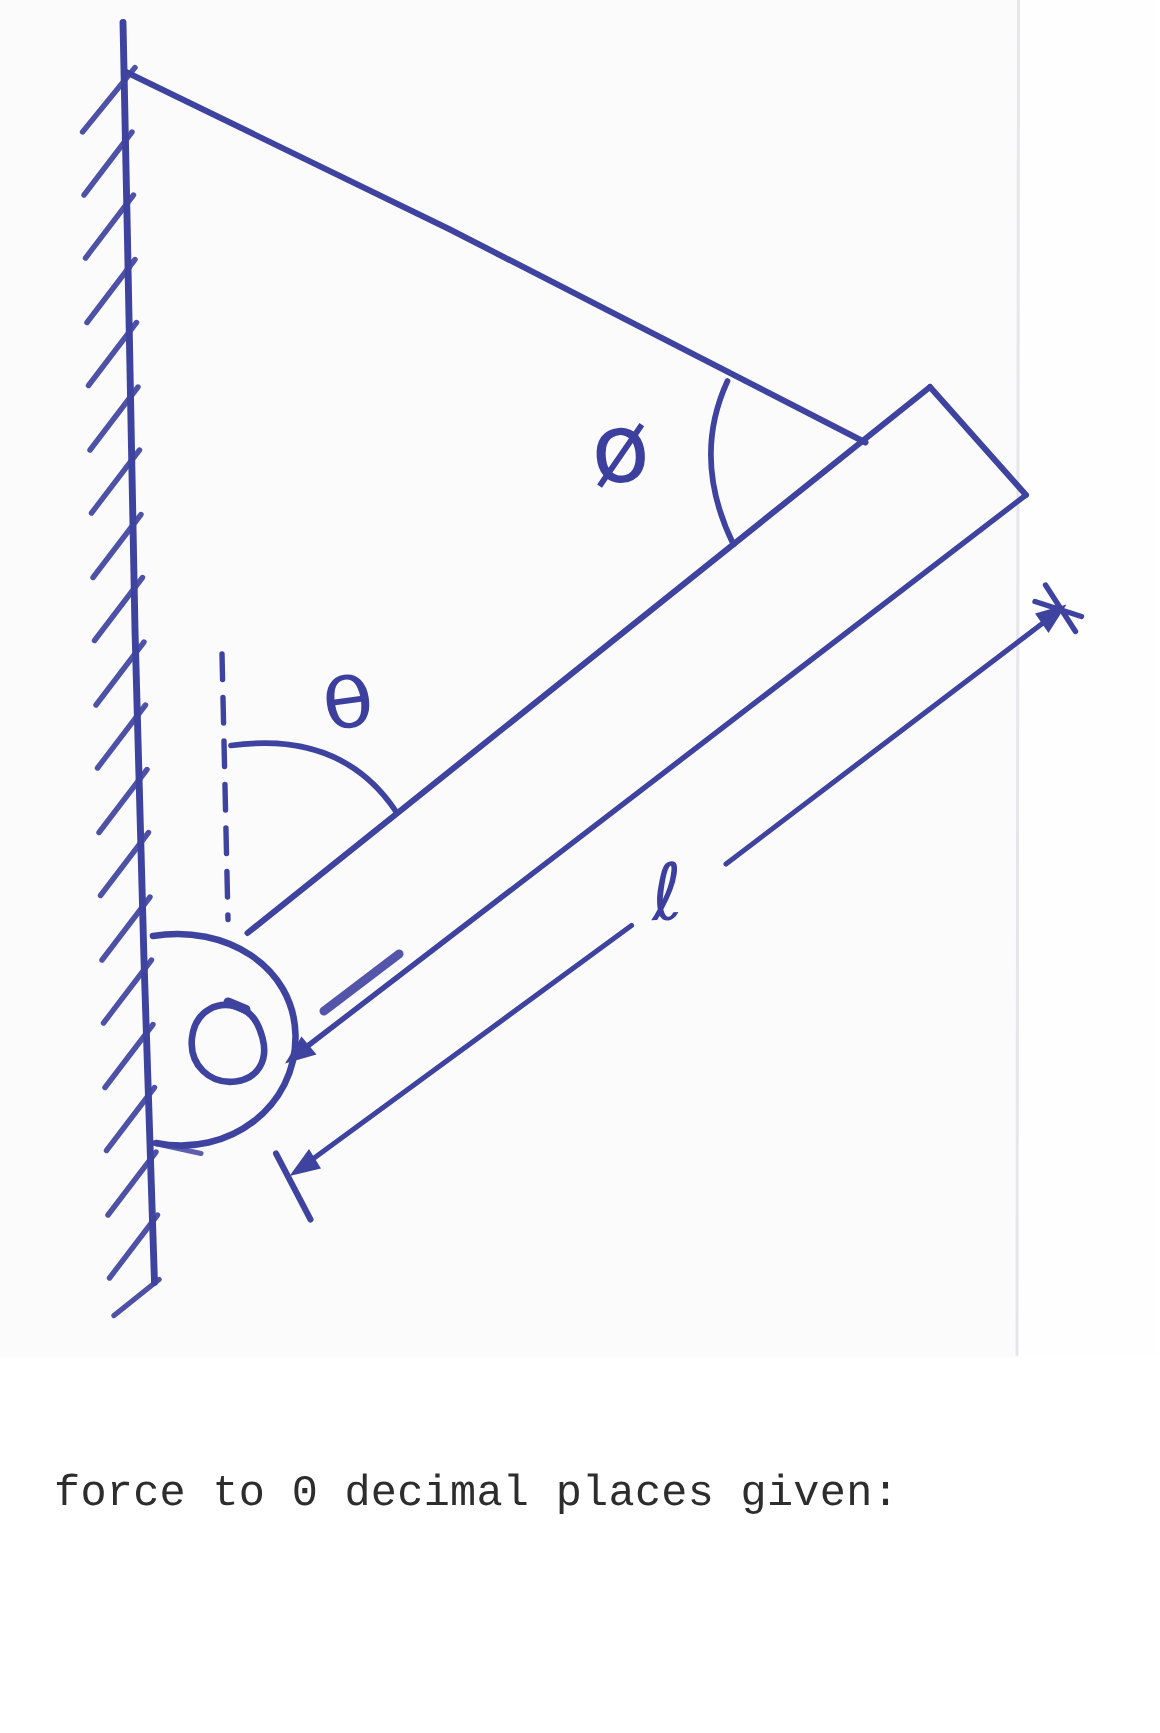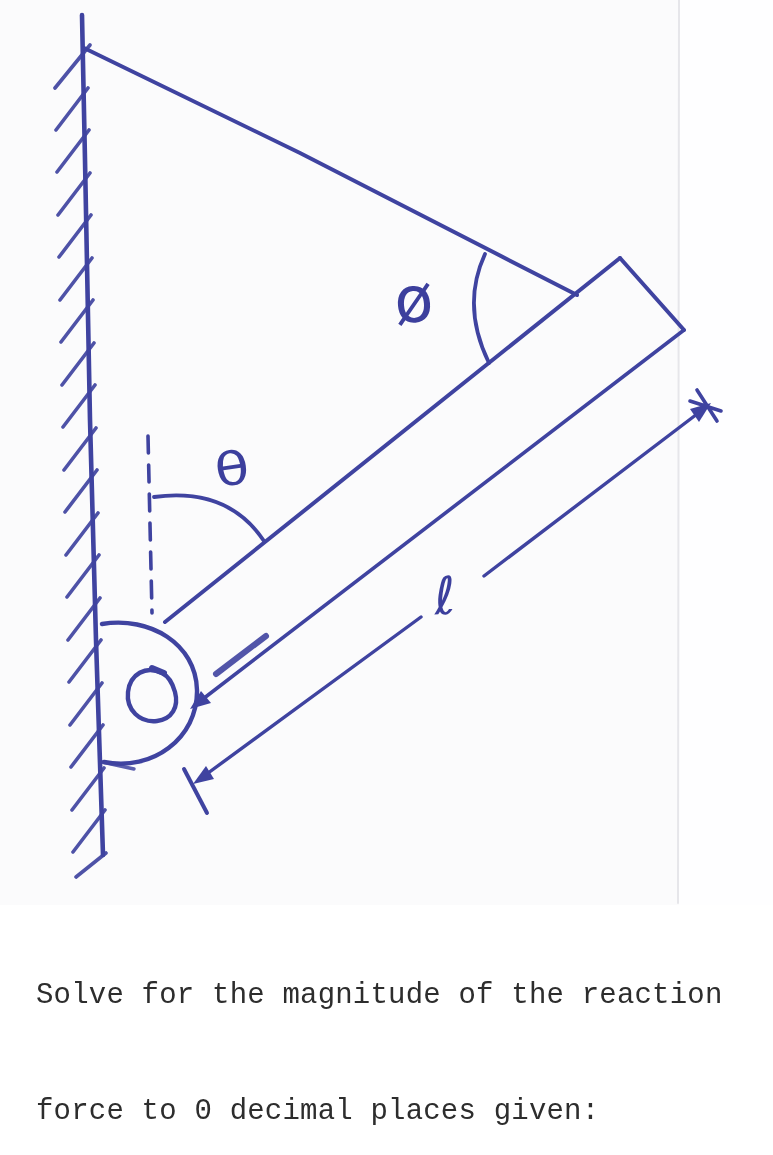--- a/index.html
+++ b/index.html
@@ -106,20 +106,19 @@
         <path d="M697,390 L717,421 M690,401 L721,411" stroke-width="3.6"></path>
       </g>
     </svg>
 
     <span class="ink-label theta-label">θ</span>
     <span class="ink-label phi-label">ø</span>
     <span class="ink-label length-label">ℓ</span>
   </div>
 
   <div class="problem">
-    <div>Solve for the magnitude of the reaction</div>
     <div>force to 0 decimal places given:</div>
     
     
     
   </div>
 
 </div>
 
 </body></html>

